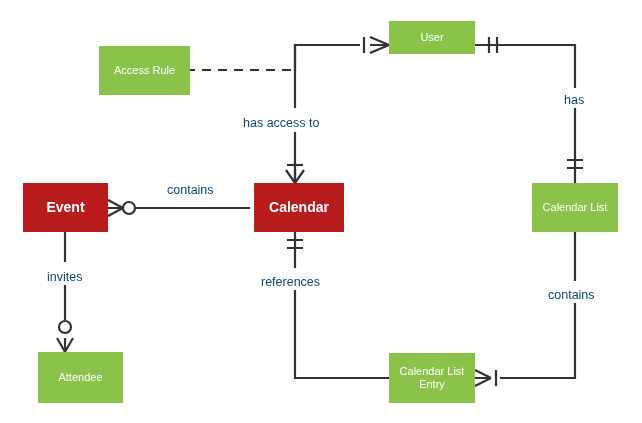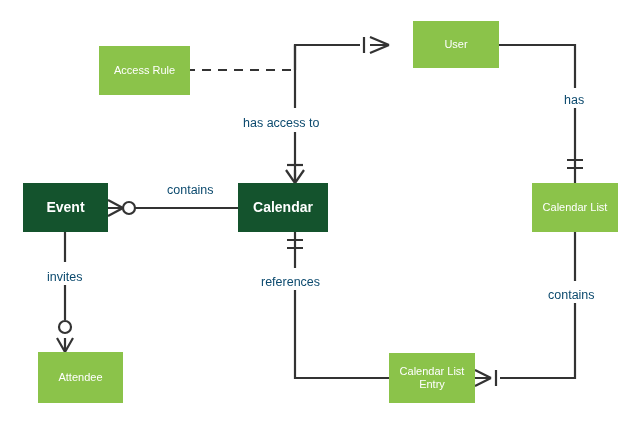--- a/index.html
+++ b/index.html
@@ -31,21 +31,21 @@
     color: #ffffff;
     box-sizing: border-box;
     line-height: 1.15;
   }
   .entity-green {
     background: #8bc34a;
     font-size: 11px;
     font-weight: 400;
   }
   .entity-orange {
-    background: #14532d;
+    background: #b91c1c;
     font-size: 14px;
     font-weight: 700;
   }
   .edge-label {
     position: absolute;
     color: #0c4a6e;
     font-size: 12.5px;
     font-weight: 400;
     white-space: nowrap;
     background: #ffffff;
@@ -100,33 +100,33 @@
       <path d="M496 370 L496 386"></path>
       <path d="M475 370 L491 378 M475 386 L491 378 M475 378 L491 378"></path>
 
     </g>
   </svg>
 
   <div class="entity-box entity-green" style="left:99px; top:46px; width:91px; height:49px;">
     <span>Access Rule</span>
   </div>
 
-  <div class="entity-box entity-green" style="left:389px; top:21px; width:86px; height:47px;margin-left:24px;">
+  <div class="entity-box entity-green" style="left:389px; top:21px; width:86px; height:33px;">
     <span>User</span>
   </div>
 
   <div class="entity-box entity-green" style="left:532px; top:183px; width:86px; height:49px;">
     <span>Calendar List</span>
   </div>
 
   <div class="entity-box entity-orange" style="left:23px; top:183px; width:85px; height:49px;">
     <span>Event</span>
   </div>
 
-  <div class="entity-box entity-orange" style="left:238px; top:183px; width:90px; height:49px;">
+  <div class="entity-box entity-orange" style="left:254px; top:183px; width:90px; height:49px;">
     <span>Calendar</span>
   </div>
 
   <div class="entity-box entity-green" style="left:38px; top:352px; width:85px; height:51px;">
     <span>Attendee</span>
   </div>
 
   <div class="entity-box entity-green" style="left:389px; top:353px; width:86px; height:50px; white-space:pre-line;">
     <span style="white-space:pre-line;">Calendar List
 Entry</span>

